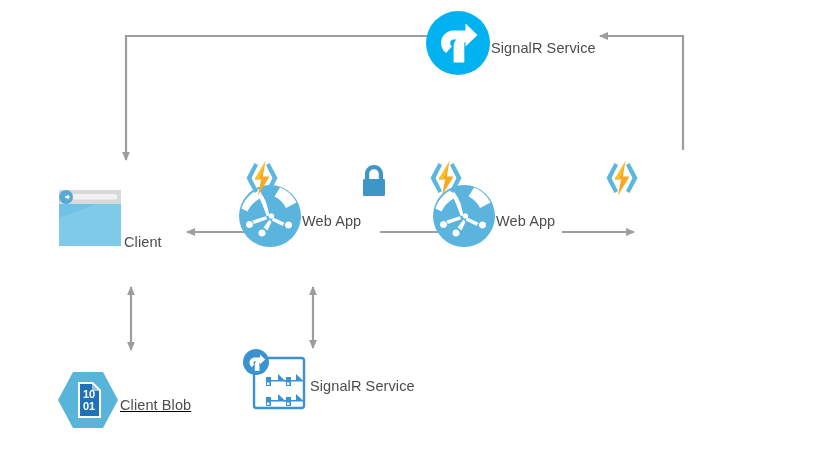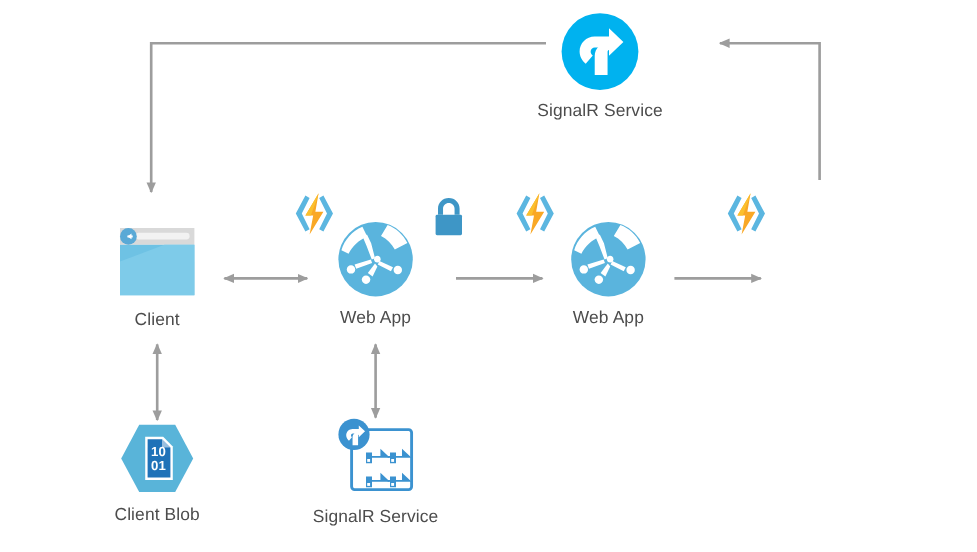--- a/index.html
+++ b/index.html
@@ -20,21 +20,21 @@
   .svg-layer {
     position: absolute;
     left: 0;
     top: 0;
     width: 814px;
     height: 460px;
   }
   .node {
     position: absolute;
     display: flex;
-    flex-direction: column;
+    flex-direction: row;
     align-items: center;
     width: 150px;
   }
   .node-icon {
     display: block;
     line-height: 0;
   }
   .node-label {
     margin-top: 9px;
     font-family: "Liberation Sans", sans-serif;
@@ -97,21 +97,21 @@
     <span class="node-icon">
       <svg width="66" height="66" viewBox="0 0 66 66" xmlns="http://www.w3.org/2000/svg">
         <circle cx="33" cy="33" r="32" fill="#00b2ef"></circle>
         <path d="M40.5,13.5 L40.5,20.5 L28.5,20.5 C21.6,20.5 16,26.1 16,33 C16,37.1 18,40.8 21.1,43.1 L27.0,36.3 C25.9,35.6 25.2,34.4 25.2,33 C25.2,31.0 26.7,29.5 28.7,29.5 L40.5,29.5 L40.5,36.5 L52.5,25 Z" fill="#ffffff"></path>
         <path d="M28.6,52.5 L39.3,52.5 L39.3,33.4 C39.3,32.1 40.2,31.4 41.4,31.4 L42.0,31.4 L48.8,25.4 L41.0,25.4 C34.0,25.4 28.6,29.9 28.6,36.7 Z" fill="#ffffff"></path>
       </svg>
     </span>
     <span class="node-label">SignalR Service</span>
   </div>
 
-  <div class="node" style="left:56px; top:188px;">
+  <div class="node" style="left:56px; top:188px;align-items:flex-end;">
     <span class="node-icon">
       <svg width="68" height="62" viewBox="0 0 68 62" xmlns="http://www.w3.org/2000/svg">
         <rect x="3" y="2" width="62" height="14" fill="#d9d9d9"></rect>
         <rect x="3" y="16" width="62" height="42" fill="#6ec2e4"></rect>
         <polygon points="3,58 3,30 40,16 65,16 65,58" fill="#7ecbe9"></polygon>
         <rect x="16" y="6" width="45" height="5.5" rx="2.6" fill="#f2f2f2"></rect>
         <circle cx="10" cy="9" r="7" fill="#59a9d6"></circle>
         <path d="M12.6,6.6 L9.2,9 L12.6,11.4 Z" fill="#ffffff"></path>
         <rect x="9.2" y="8.2" width="4.4" height="1.7" fill="#ffffff"></rect>
       </svg>
@@ -155,21 +155,21 @@
           <path d="M24,45.5 C26,45.5 27.6,47 27.6,49 C27.6,51 26,52.6 24,52.6 C22,52.6 20.5,51 20.5,49 C20.5,47 22,45.5 24,45.5 Z"></path>
           <path d="M14.5,36.5 L28,32.2 L29.1,35.2 L15.8,40 Z"></path>
           <path d="M11.5,37 C13.5,37 15,38.5 15,40.5 C15,42.5 13.5,44 11.5,44 C9.5,44 8,42.5 8,40.5 C8,38.5 9.5,37 11.5,37 Z"></path>
         </g>
       </svg>
     </span>
     <span class="node-label">Web App</span>
   </div>
 
 
-  <div class="node" style="left:56px; top:352px;">
+  <div class="node" style="left:56px; top:370px;text-decoration:underline;">
     <span class="node-icon">
       <svg width="64" height="60" viewBox="0 0 64 60" xmlns="http://www.w3.org/2000/svg">
         <polygon points="17,2 47,2 62,30 47,58 17,58 2,30" fill="#59b4d9"></polygon>
         <path d="M22,12 L37,12 L45,20 L45,48 L22,48 Z" fill="#ffffff"></path>
         <path d="M24,14 L36,14 L43,21 L43,46 L24,46 Z" fill="#1f72b8"></path>
         <polygon points="36,14 43,21 36,21" fill="#ffffff" opacity="0.55"></polygon>
         <text x="33" y="28" text-anchor="middle" font-family="Liberation Sans, sans-serif" font-size="11" font-weight="bold" fill="#ffffff">10</text>
         <text x="33" y="40" text-anchor="middle" font-family="Liberation Sans, sans-serif" font-size="11" font-weight="bold" fill="#ffffff">01</text>
       </svg>
     </span>

